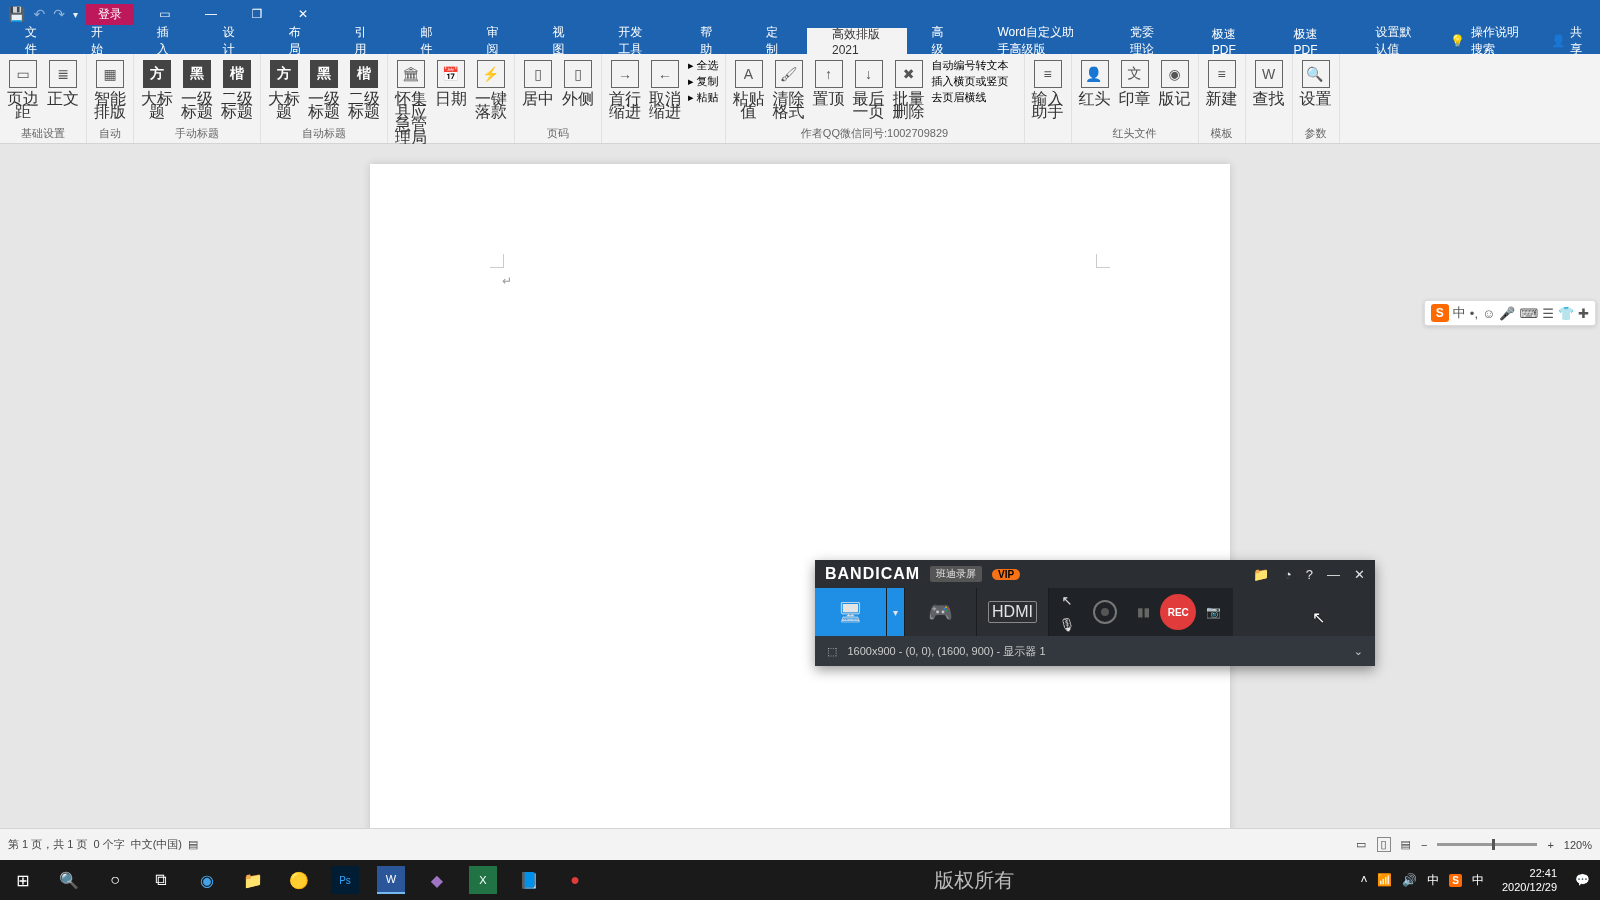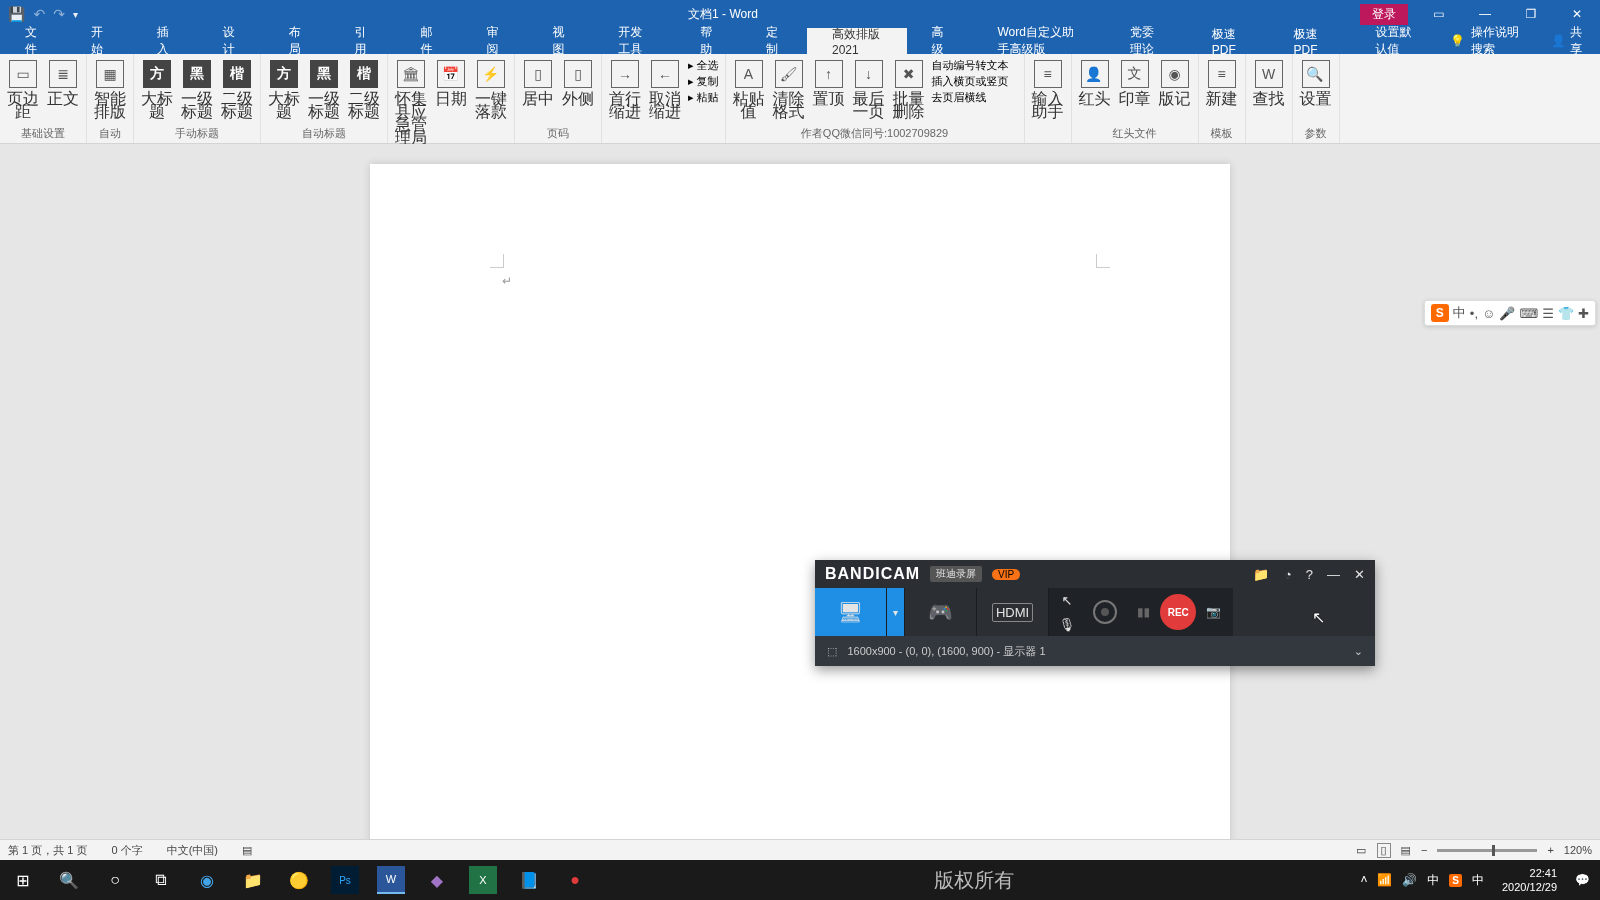--- a/index.html
+++ b/index.html
@@ -48,39 +48,39 @@
 .ime { position: absolute; right: 4px; top: 300px; display: flex; gap: 4px; background: #fff; border: 1px solid #ddd; padding: 3px 6px; border-radius: 3px; box-shadow: 0 1px 4px rgba(0,0,0,.15); align-items: center; }
 .ime .sogou { width: 18px; height: 18px; background: #ff6a00; color:#fff; border-radius:3px; display:flex; align-items:center; justify-content:center; font-weight:bold; font-size:12px;}
 .ime span { font-size: 13px; color: #555; }
 
 
 .bandi { position: absolute; left: 815px; top: 560px; width: 560px; background: #2b2f34; color: #e4e4e4; box-shadow: 0 4px 12px rgba(0,0,0,.4); }
 .bandi-title { height: 28px; display: flex; align-items: center; padding: 0 10px; gap: 10px; background: #2b2f34; }
 .bandi-title .logo { font-weight: bold; letter-spacing: 1px; font-size: 16px; }
 .bandi-title .logo b { color: #fff; }
 .bandi-title .sub { background: #555; padding: 1px 6px; font-size: 10px; border-radius: 2px; }
-.bandi-title .vip { background: #f97316; color: #000; padding: 0 6px; font-size: 10px; border-radius: 8px; font-weight: normal; }
+.bandi-title .vip { background: #f97316; color: #000; padding: 0 6px; font-size: 10px; border-radius: 8px; font-weight: bold; }
 .bandi-title .right { margin-left: auto; display: flex; gap: 14px; font-size: 13px; }
 .bandi-main { height: 48px; display: flex; }
 .bandi-mode { width: 72px; display: flex; align-items: center; justify-content: center; font-size: 20px; border-right: 1px solid #1a1d20; }
 .bandi-mode.active { background: #1f8fe6; }
 .bandi-mode.dd { width: 18px; font-size: 10px; }
 .bandi-side { width: 36px; display:flex; flex-direction:column; align-items:center; justify-content:space-around; font-size:13px; background:#1f2226;}
 .bandi-stat { flex: 1; display: flex; flex-direction: column; justify-content: center; padding-left: 10px; background: #1f2226; }
 .bandi-time { font-size: 20px; font-family: Consolas, monospace; letter-spacing: 1px; }
 .bandi-size { font-size: 11px; color: #aaa; }
 .bandi-ctrl { display: flex; align-items: center; gap: 10px; padding: 0 12px; background: #1f2226; }
 .bandi-rec { width: 36px; height: 36px; background: #e23b3b; border-radius: 50%; display: flex; align-items: center; justify-content: center; font-size: 10px; font-weight: bold; color: #fff; }
 .bandi-bot { height: 30px; background: #33383e; display: flex; align-items: center; padding: 0 12px; gap: 10px; font-size: 11px; color: #ccc; }
 .bandi-bot .expand { margin-left: auto; }
 .webcam { width:24px; height:24px; border:2px solid #777; border-radius:50%; display:inline-flex; align-items:center; justify-content:center;}
 .webcam::after{content:""; width:8px; height:8px; background:#555; border-radius:50%;}
 
 
-.statusbar { position: absolute; bottom: 0; left: 0; right: 0; height: 21px; background: #f3f3f3; border-top: 1px solid #d4d4d4; display: flex; align-items: center; font-size: 11px; color: #444; padding: 6px 8px; gap: 24px; }
+.statusbar { position: absolute; bottom: 0; left: 0; right: 0; height: 32px; background: #f3f3f3; border-top: 1px solid #d4d4d4; display: flex; align-items: center; font-size: 11px; color: #444; padding: 6px 8px; gap: 6px; }
 .statusbar .right { margin-left: auto; display: flex; align-items: center; gap: 10px; }
 .zoom-slider { width: 100px; height: 3px; background: #999; position: relative; }
 .zoom-slider::after { content: ""; position: absolute; left: 55px; top: -4px; width: 3px; height: 11px; background: #555; }
 
 
 .taskbar { position: absolute; bottom: 0; left: 0; right: 0; height: 40px; background: #1a1a1a; display: flex; align-items: center; color: #fff; z-index: 100; }
 .statusbar { bottom: 40px; } 
 .docarea { bottom: 61px; }
 .tb-icon { width: 46px; height: 40px; display: flex; align-items: center; justify-content: center; font-size: 16px; }
 .tb-watermark { flex: 1; display: flex; align-items: center; justify-content: center; gap: 20px; font-size: 22px; }
@@ -95,21 +95,20 @@
 </head>
 <body>
 
 <div class="titlebar">
   <div class="qat">
     <span>💾</span>
     <span style="opacity:.5">↶</span>
     <span style="opacity:.5">↷</span>
     <span style="font-size:10px">▾</span>
   </div>
-  <div class="title">文档1 - Word</div>
   <div class="login">登录</div>
   <div class="wincontrols">
     <div class="winbtn">▭</div>
     <div class="winbtn">—</div>
     <div class="winbtn">❐</div>
     <div class="winbtn">✕</div>
   </div>
 </div>
 
 <div class="menubar">
@@ -431,21 +430,21 @@
       <span>?</span>
       <span>—</span>
       <span>✕</span>
     </div>
   </div>
   <div class="bandi-main">
     <div class="bandi-mode active">🖥</div>
     <div class="bandi-mode dd active">▾</div>
     <div class="bandi-mode">🎮</div>
     <div class="bandi-mode">
-        <span style="font-size:13px;border:1px solid #888;padding:1px 3px;border-radius:2px">HDMI</span>
+        <span style="font-size:16px;border:1px solid #888;padding:1px 3px;border-radius:2px">HDMI</span>
       </div>
     <div class="bandi-side">
       <span>↖</span>
       <span>🎙</span>
     </div>
     <div style="width:40px;display:flex;align-items:center;justify-content:center;background:#1f2226">
       <span class="webcam"></span>
     </div>
     <div class="bandi-ctrl">
       <span style="color:#666">▮▮</span>

